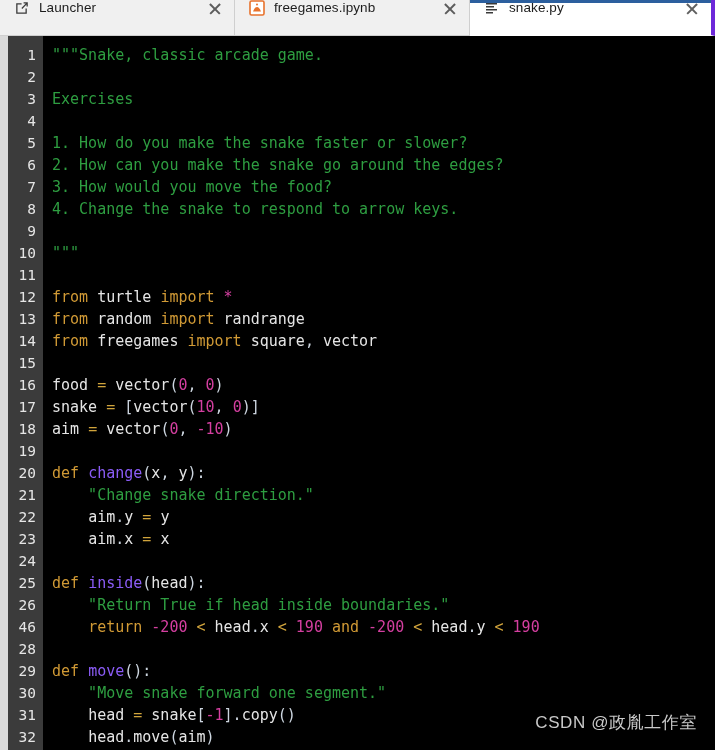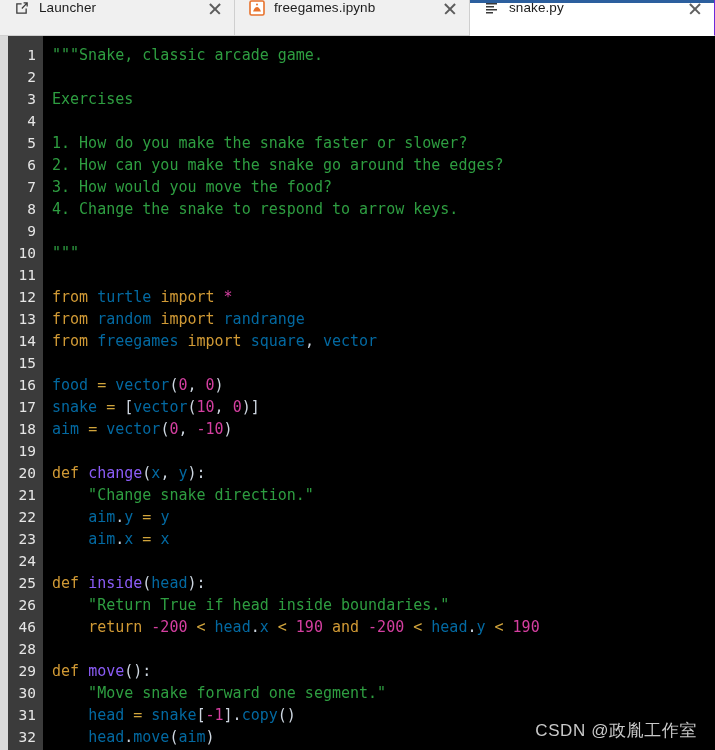--- a/index.html
+++ b/index.html
@@ -35,21 +35,21 @@
     color: #1c1c1c;
     cursor: pointer;
     flex: 0 0 auto;
   }
   .tab.tab-launcher { width: 235px; }
   .tab.tab-notebook { width: 235px; }
   .tab.tab-active {
     width: 245px;
     background: #ffffff;
     border-bottom: 1px solid transparent;
-    border-right: 1px solid #6d28d9;
+    border-right: 4px solid #6d28d9;
   }
   .tab.tab-active::before {
     content: "";
     position: absolute;
     left: 0; right: 0; top: 0;
     height: 3px;
     background: #2c5f9e;
   }
   .tab-icon {
     width: 16px;
@@ -133,30 +133,30 @@
     white-space: pre;
     color: #cdd6e0;
   }
   
   .t-str  { color: #2e9e41; }
   .t-doc  { color: #2e9e41; }
   .t-kw   { color: #d19a35; }
   .t-num  { color: #d43fa0; }
   .t-op   { color: #d1a43c; }
   .t-name { color: #8b5cf6; }
-  .t-var  { color: #0369a1; }
+  .t-var  { color: #e5e5e5; }
   .t-plain{ color: #cdd6e0; }
   .t-punc { color: #cdd6e0; }
   .t-star { color: #d43fa0; }
 
   
   #watermark {
     position: absolute;
     right: 18px;
-    bottom: 8px;
+    bottom: 16px;
     font-family: "Liberation Sans", sans-serif;
     font-size: 17px;
     color: #c9c9c9;
     letter-spacing: 0.6px;
     user-select: none;
     pointer-events: none;
     white-space: nowrap;
   }
 </style>
 </head>

